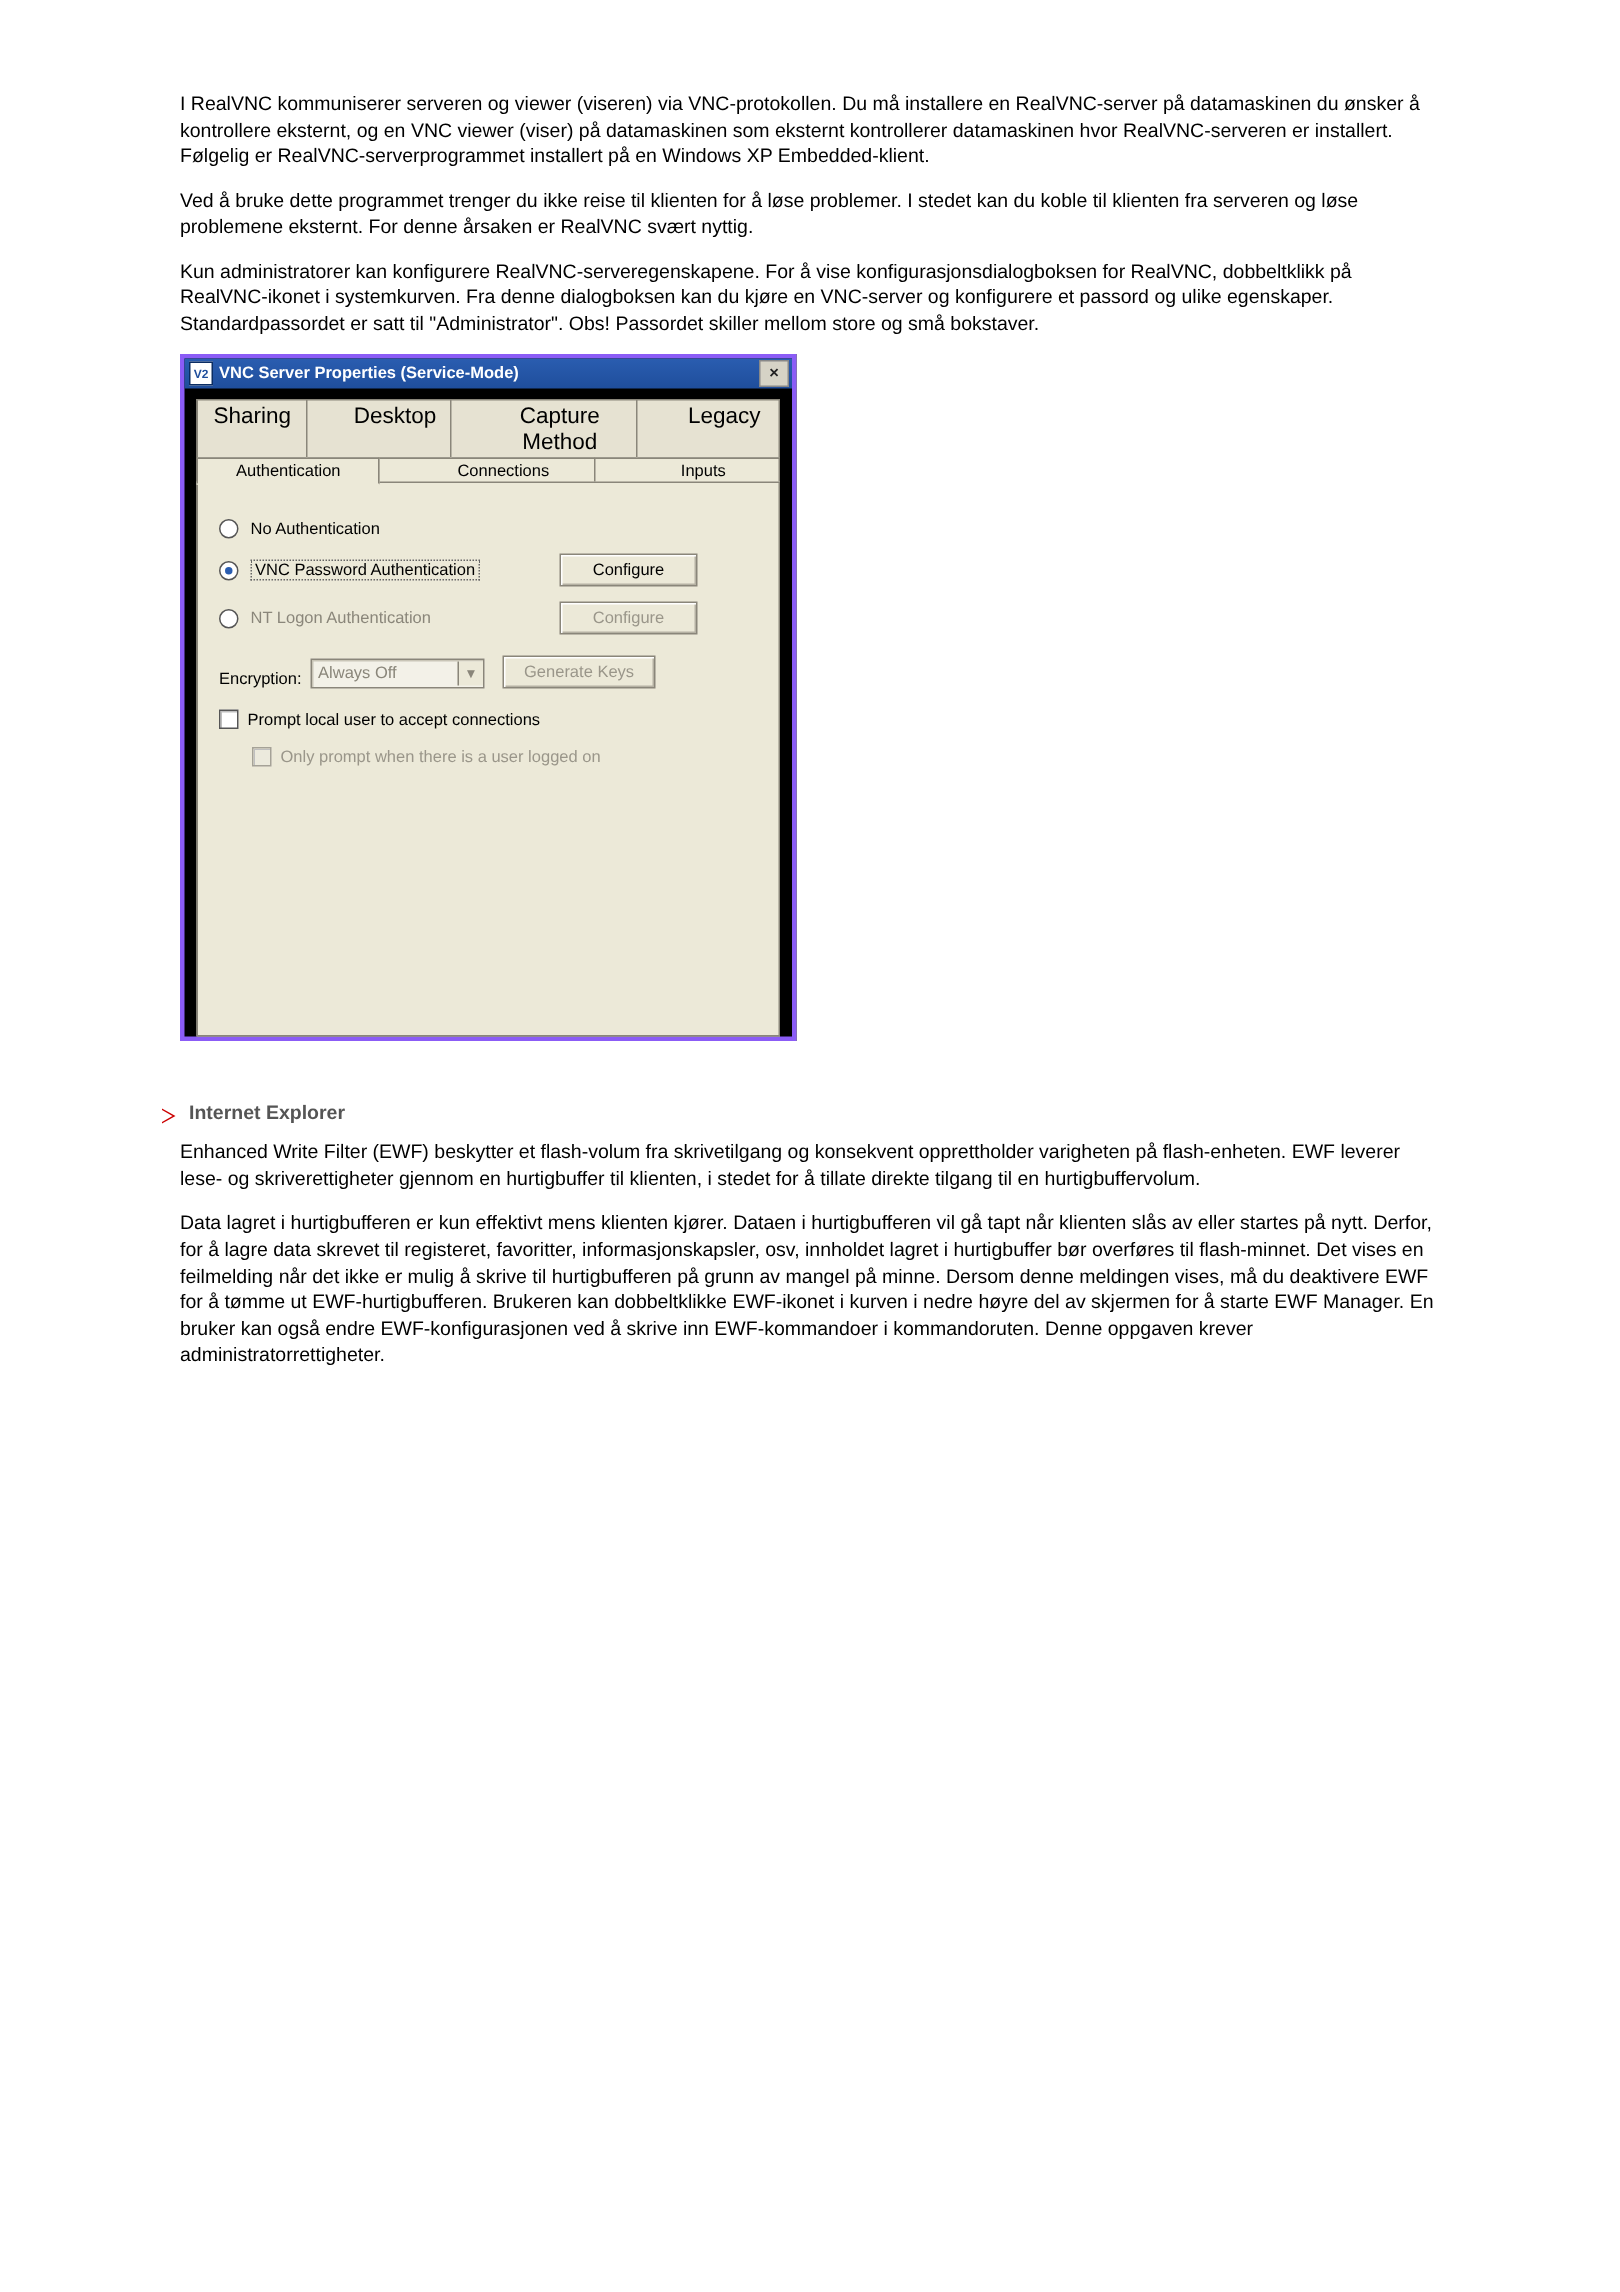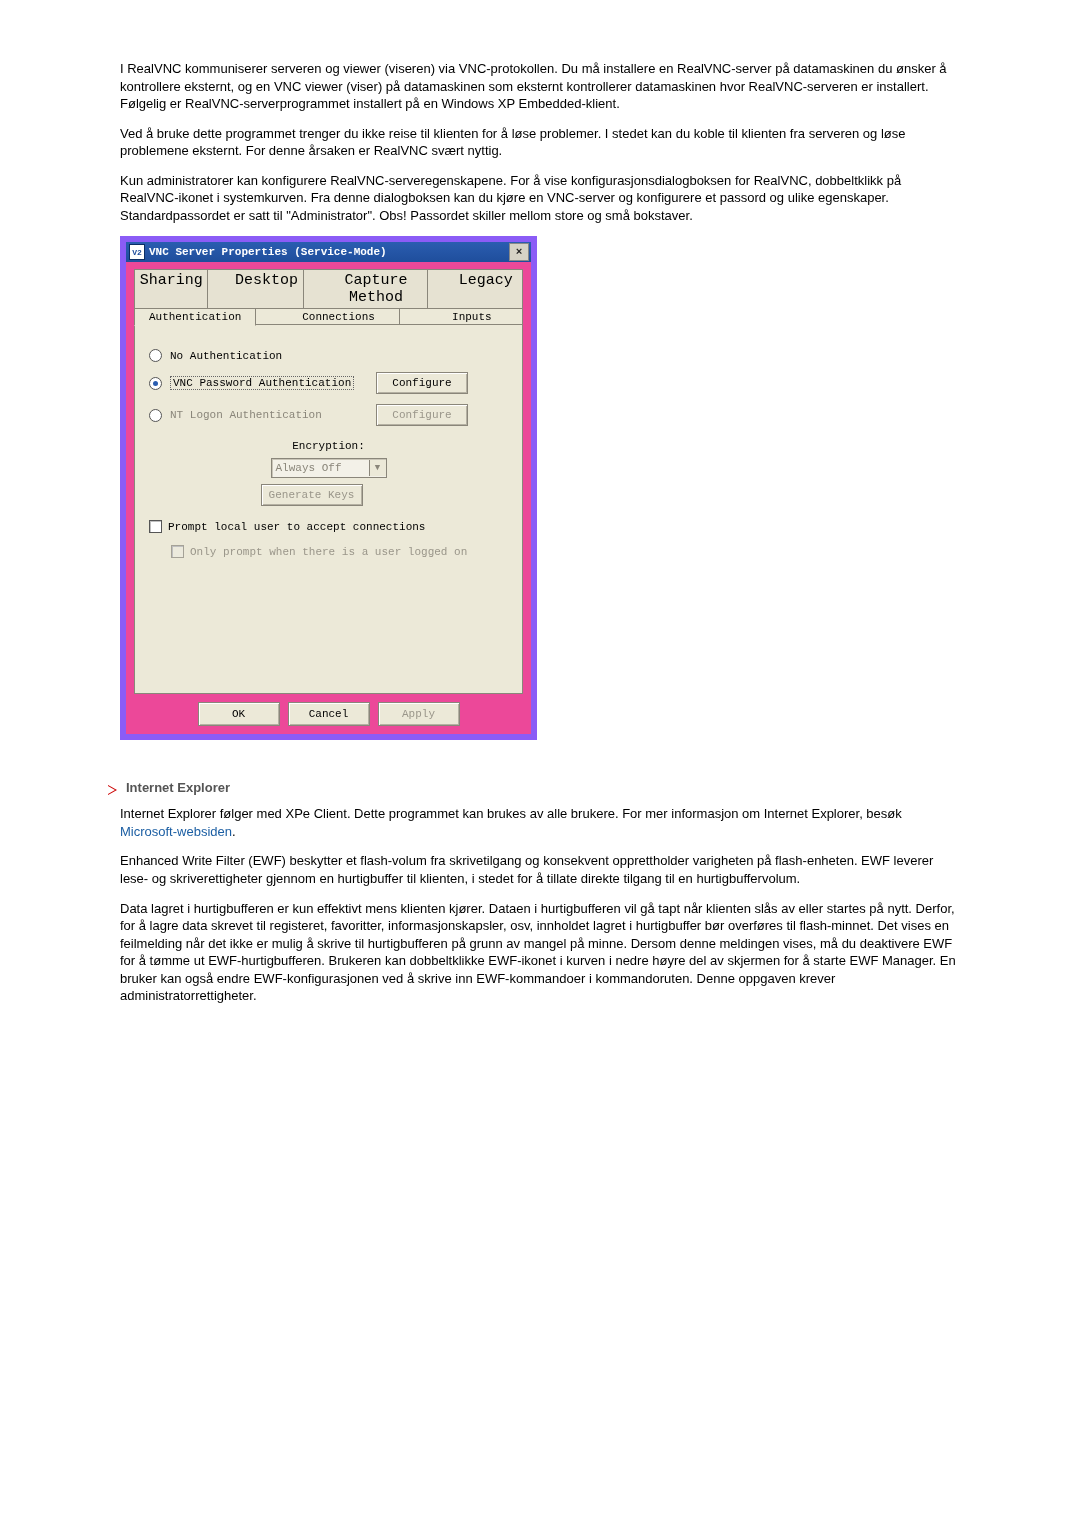--- a/index.html
+++ b/index.html
@@ -55,24 +55,24 @@
     border-left:5px solid #c00;
     border-top:3px solid transparent;
     border-bottom:3px solid transparent;
   }
 
   a.link { color: #1b5ea3; text-decoration: none; }
 
   
   .dialog {
     width: 405px;
-    background: #ec4899;
-    border: 6px solid #8b5cf6;
+    background: #000000;
+    border: 3px solid #8b5cf6;
     margin: 8px 0 0 0;
-    font-family: Liberation Mono, monospace;
+    font-family: Liberation Sans, sans-serif;
     font-size: 11px;
     color: #000;
   }
   .titlebar {
     background: linear-gradient(#2a5db0,#1f4e9c);
     color: #fff;
     font-weight: bold;
     display: flex;
     align-items: center;
     height: 20px;
@@ -162,23 +162,22 @@
     box-shadow: inset 1px 1px #fff, inset -1px -1px #b5b1a3;
     text-align:center;
     font-size:11px;
     display:flex;align-items:center;justify-content:center;
     margin-left:auto;
     margin-right:40px;
   }
   .cfg-btn.disabled { color:#9a968a; }
 
   .enc-row {
-    display:flex; align-items:center; gap:6px;
+    display:flex; align-items:flex-end; gap:6px;
     margin:14px 0;
-    flex-direction:column;
   }
   .dropdown {
     display:flex;align-items:center;
     border:1px solid #8a867a;
     background:#f3f1e8;
     height:18px;width:110px;
     font-size:11px;color:#8a867a;
     padding-left:4px;
     box-shadow: inset 1px 1px #c9c5b7;
   }
@@ -281,33 +280,25 @@
           <span>Prompt local user to accept connections</span>
         </div>
         <div class="check-row sub">
           <span class="checkbox disabled"></span>
           <span class="check-label disabled">Only prompt when there is a user logged on</span>
         </div>
 
       </div>
     </div>
 
-    <div class="dlg-buttons">
-      <span class="dlg-btn">OK</span>
-      <span class="dlg-btn">Cancel</span>
-      <span class="dlg-btn disabled">Apply</span>
-    </div>
   </div>
 
   <div class="section-head">
     <span class="bullet-icon">
         <span></span>
       </span>
     <span>Internet Explorer</span>
   </div>
-  <p class="para">
-    <span>Internet Explorer følger med XPe Client. Dette programmet kan brukes av alle brukere. For mer informasjon om Internet Explorer, besøk </span><a class="link" href="#">Microsoft-websiden</a><span>.</span>
-  </p>
 
   <p class="para">Enhanced Write Filter (EWF) beskytter et flash-volum fra skrivetilgang og konsekvent opprettholder varigheten på flash-enheten. EWF leverer lese- og skriverettigheter gjennom en hurtigbuffer til klienten, i stedet for å tillate direkte tilgang til en hurtigbuffervolum.</p>
   <p class="para">Data lagret i hurtigbufferen er kun effektivt mens klienten kjører. Dataen i hurtigbufferen vil gå tapt når klienten slås av eller startes på nytt. Derfor, for å lagre data skrevet til registeret, favoritter, informasjonskapsler, osv, innholdet lagret i hurtigbuffer bør overføres til flash-minnet.  Det vises en feilmelding når det ikke er mulig å skrive til hurtigbufferen på grunn av mangel på minne. Dersom denne meldingen vises, må du deaktivere EWF for å tømme ut EWF-hurtigbufferen. Brukeren kan dobbeltklikke EWF-ikonet i kurven i nedre høyre del av skjermen for å starte EWF Manager. En bruker kan også endre EWF-konfigurasjonen ved å skrive inn EWF-kommandoer i kommandoruten. Denne oppgaven krever administratorrettigheter.</p>
 
 </div>
 
 </body></html>

